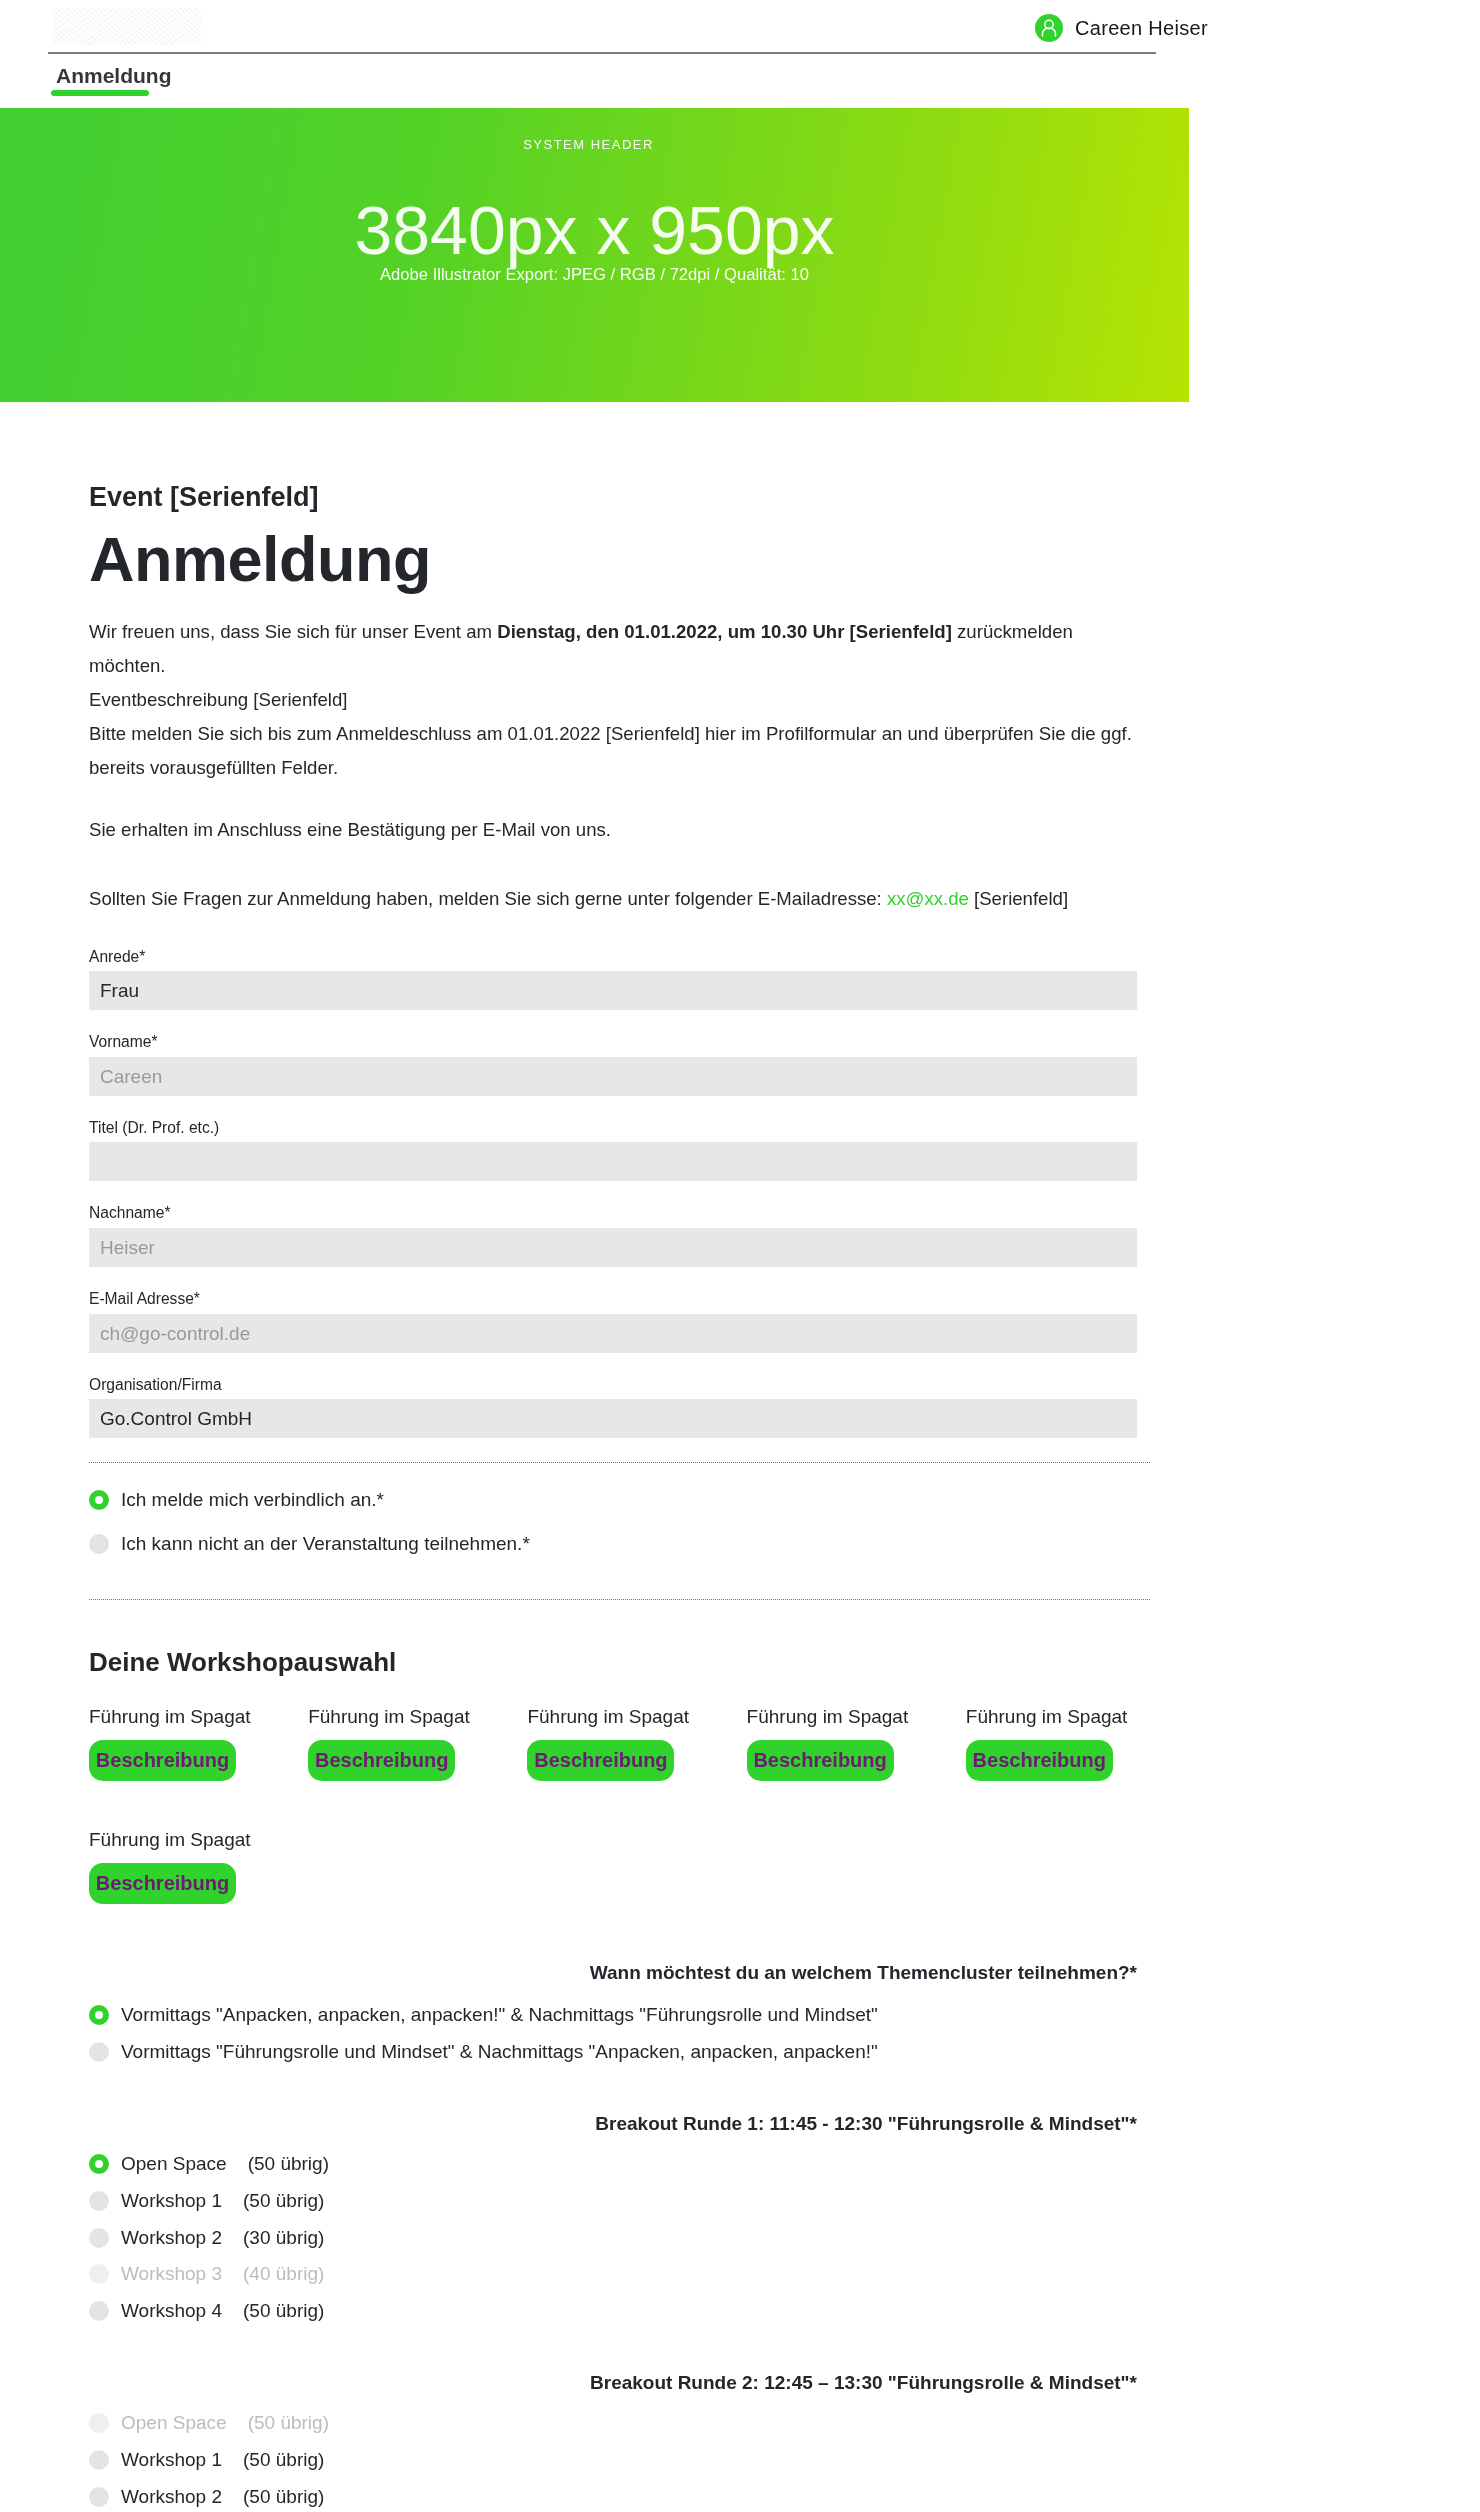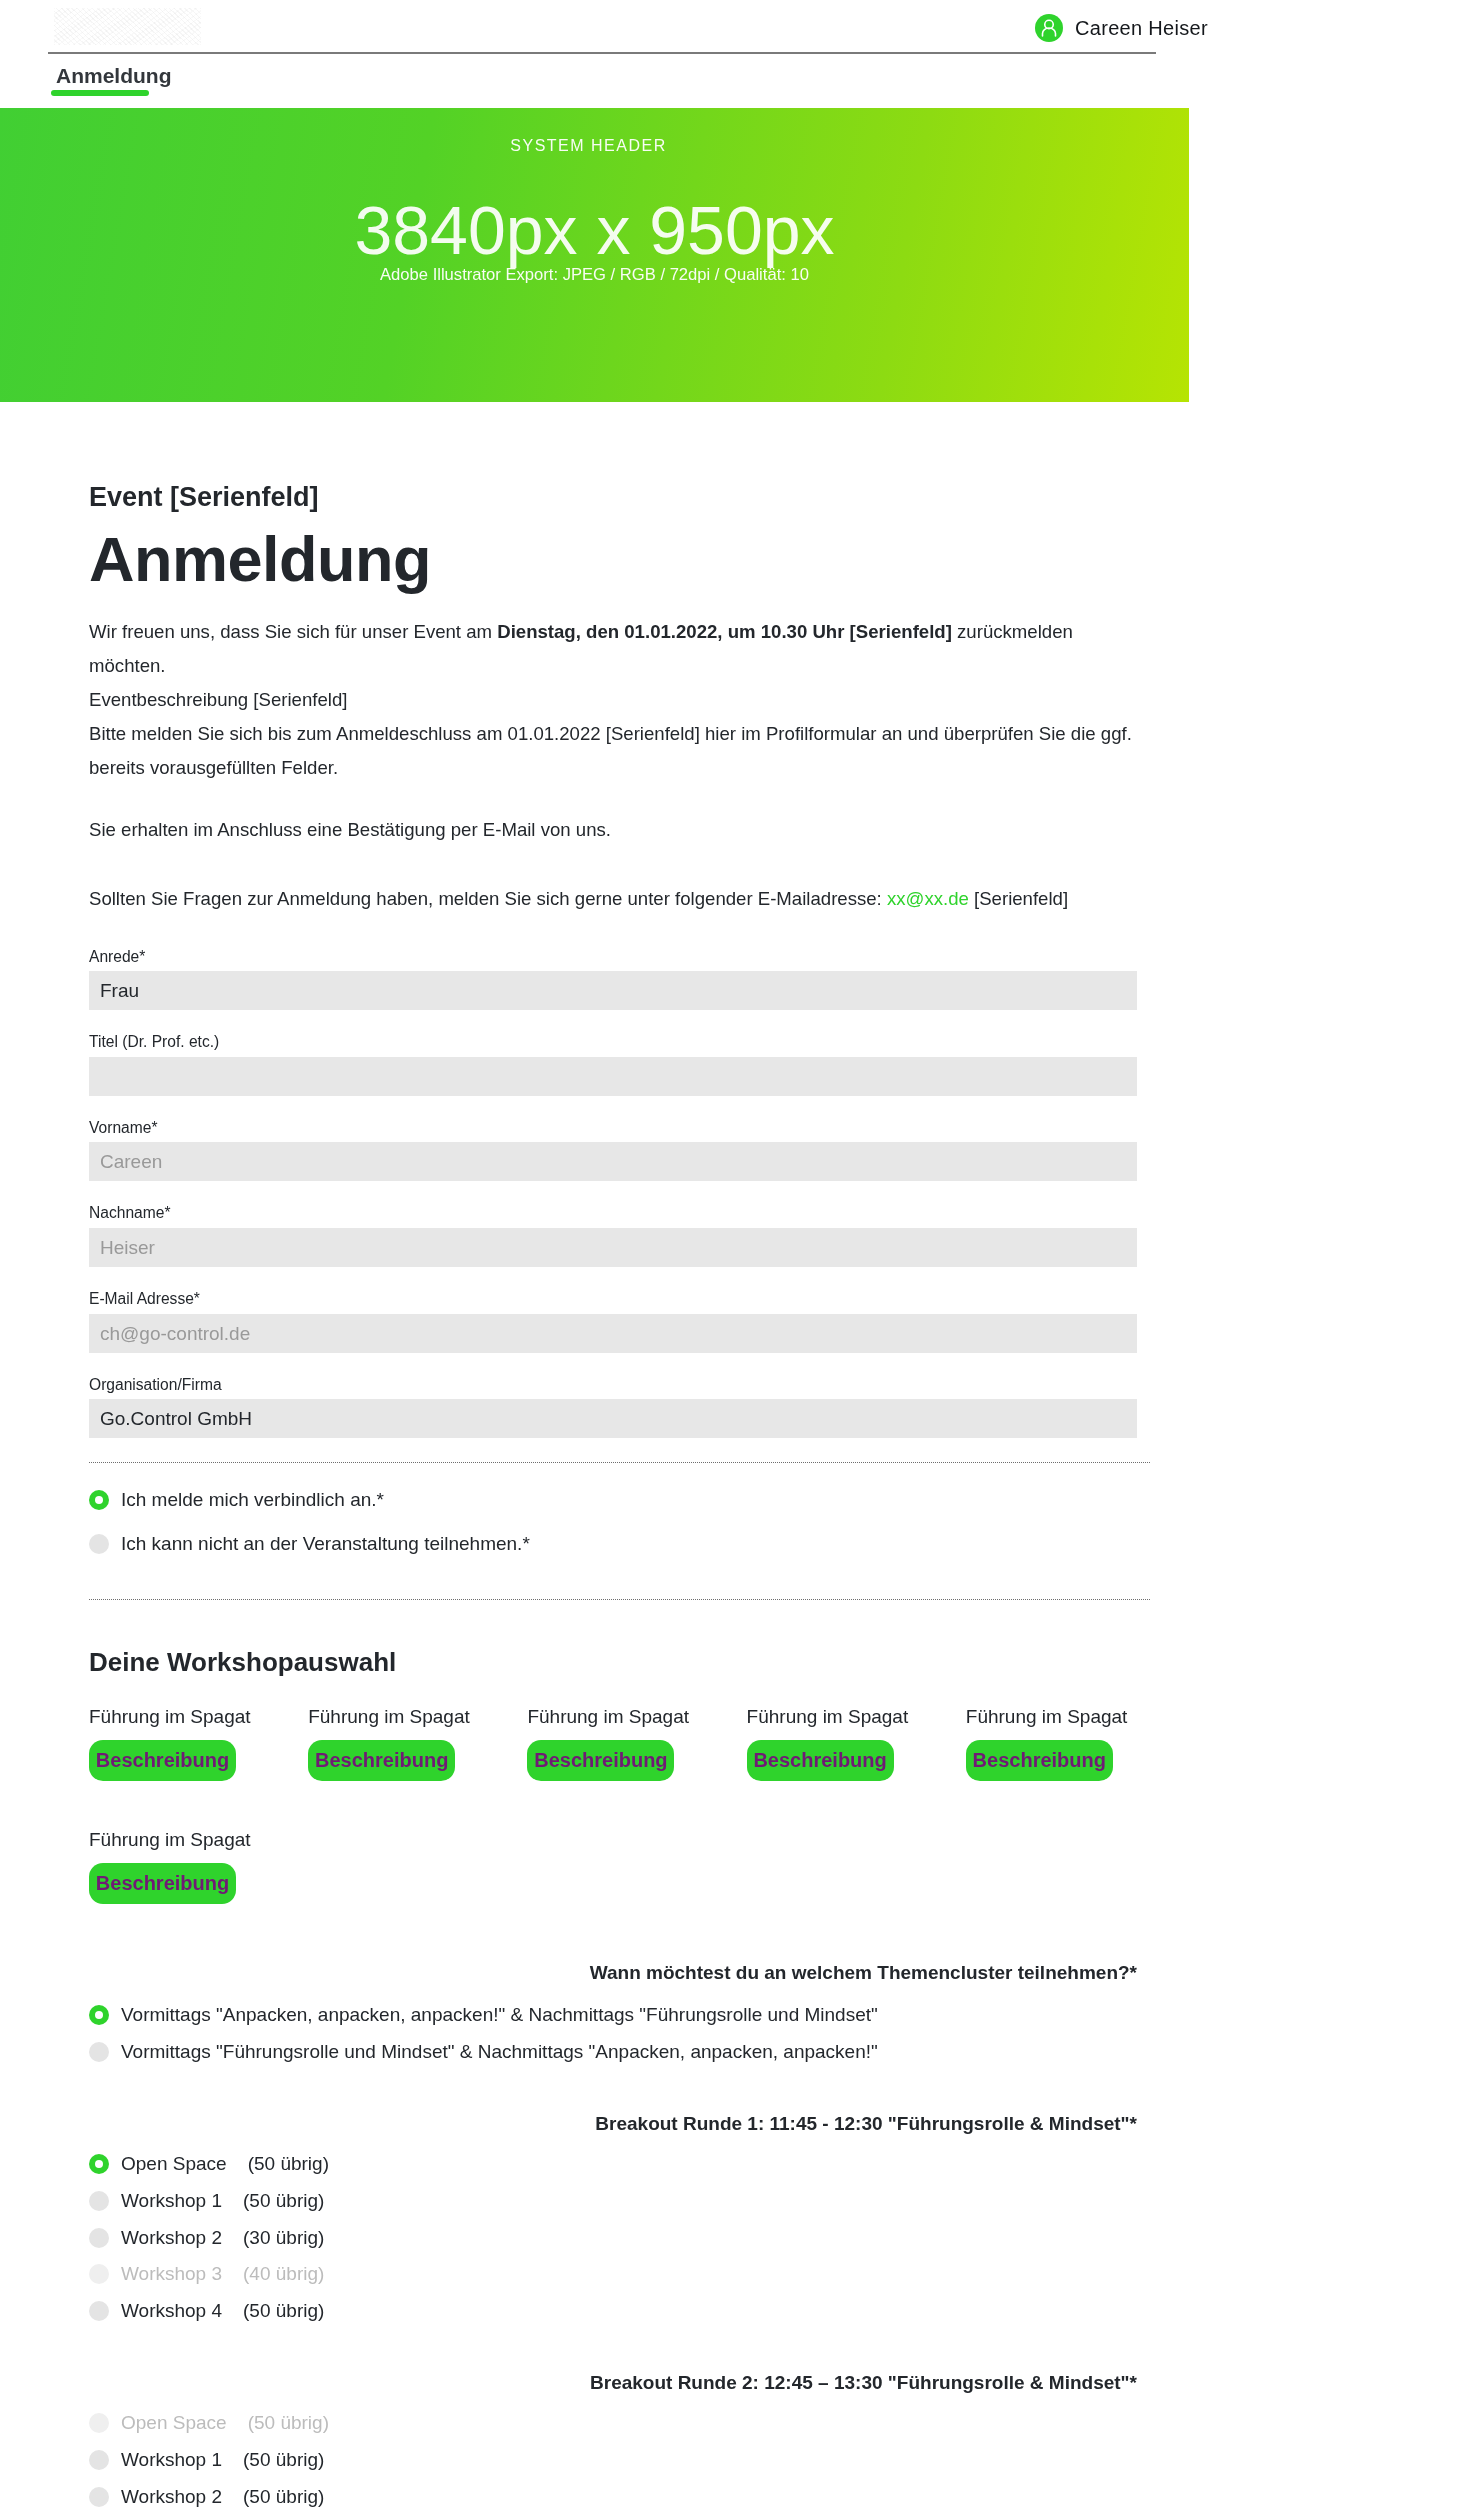--- a/index.html
+++ b/index.html
@@ -26,21 +26,21 @@
   .nav-tab { position:absolute; top:64px; left:56px; cursor:pointer; }
   .nav-tab-label { font-size:21px; font-weight:bold; color:#33373c; }
   .nav-tab-underline { position:absolute; left:-5px; top:26px; width:98px; height:5.5px; border-radius:3px; background:#2fd32c; }
 
   
   .banner {
     position:absolute; left:0; top:108px; width:1189px; height:294px;
     background:linear-gradient(100deg,#41cf33 0%, #53d226 35%, #8ddb12 75%, #b6e403 100%);
     color:rgba(255,255,255,.95); text-align:center;
   }
-  .banner .eyebrow   { position:absolute; top:29px;  left:0; right:12px; font-size:16px; letter-spacing:1.5px; }
+  .banner .eyebrow   { position:absolute; top:29px;  left:0; right:12px; font-size:13px; letter-spacing:1.5px; }
   .banner .size-line { position:absolute; top:88px; left:0; right:0; font-size:68px; line-height:68px; font-weight:400; color:rgba(255,255,255,.93); }
   .banner .export    { position:absolute; top:157px; left:0; right:0; font-size:16.6px; }
   .banner .brand     { position:absolute; top:225px; left:0; right:0; font-size:17px; font-weight:bold; letter-spacing:0.5px; }
 
   
   #main { position:absolute; left:89px; top:482px; width:1048px; }
 
   .event-label { font-size:27px; line-height:30px; font-weight:bold; }
   .page-title  { font-size:63px; line-height:65px; font-weight:bold; margin-top:15px; letter-spacing:-0.5px; }
 
@@ -145,26 +145,26 @@
   <p class="para p3">
     <span>Sollten Sie Fragen zur Anmeldung haben, melden Sie sich gerne unter folgender E-Mailadresse: </span><a class="mail-link">xx@xx.de</a><span> [Serienfeld]</span>
   </p>
 
   <div id="form-fields">
       <div class="field-group">
         <div class="field-label">Anrede*</div>
         <div class="field-box">Frau</div>
       </div>
       <div class="field-group">
+        <div class="field-label">Vorname*</div>
+        <div class="field-box placeholder">Careen</div>
+      </div>
+      <div class="field-group">
         <div class="field-label">Titel (Dr. Prof. etc.)</div>
         <div class="field-box"></div>
-      </div>
-      <div class="field-group">
-        <div class="field-label">Vorname*</div>
-        <div class="field-box placeholder">Careen</div>
       </div>
       <div class="field-group">
         <div class="field-label">Nachname*</div>
         <div class="field-box placeholder">Heiser</div>
       </div>
       <div class="field-group">
         <div class="field-label">E-Mail Adresse*</div>
         <div class="field-box placeholder">ch@go-control.de</div>
       </div>
       <div class="field-group">

